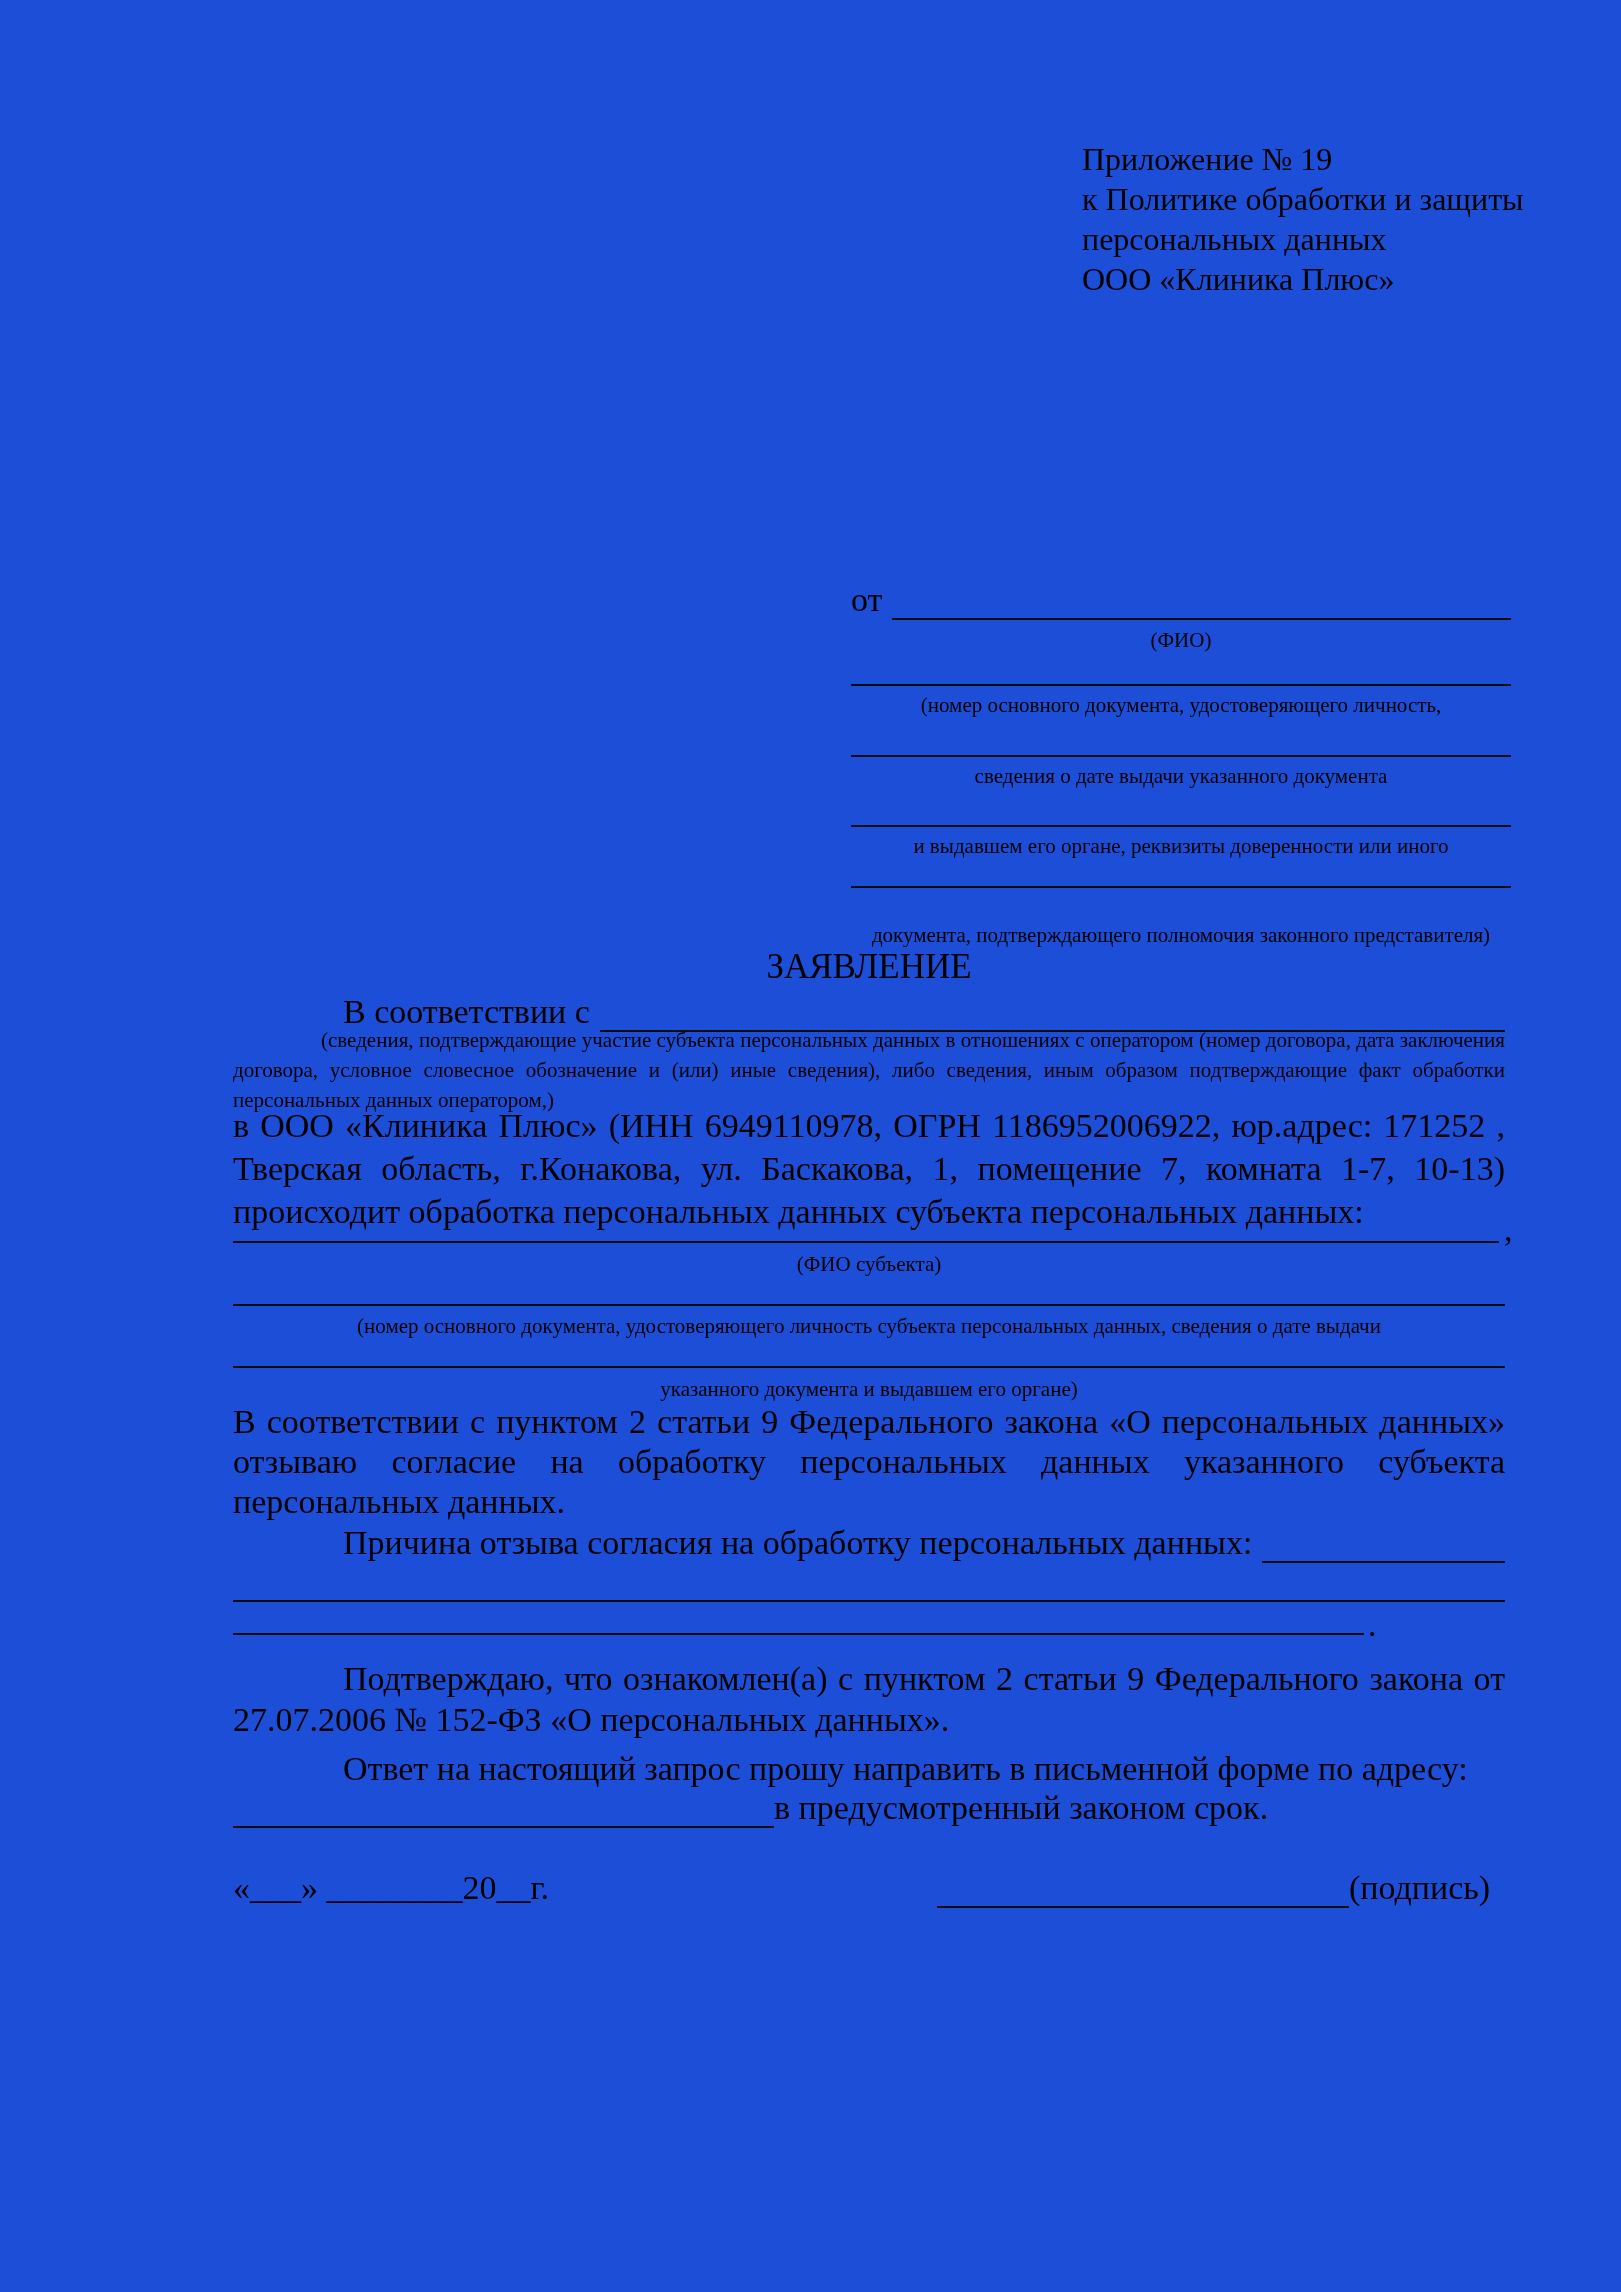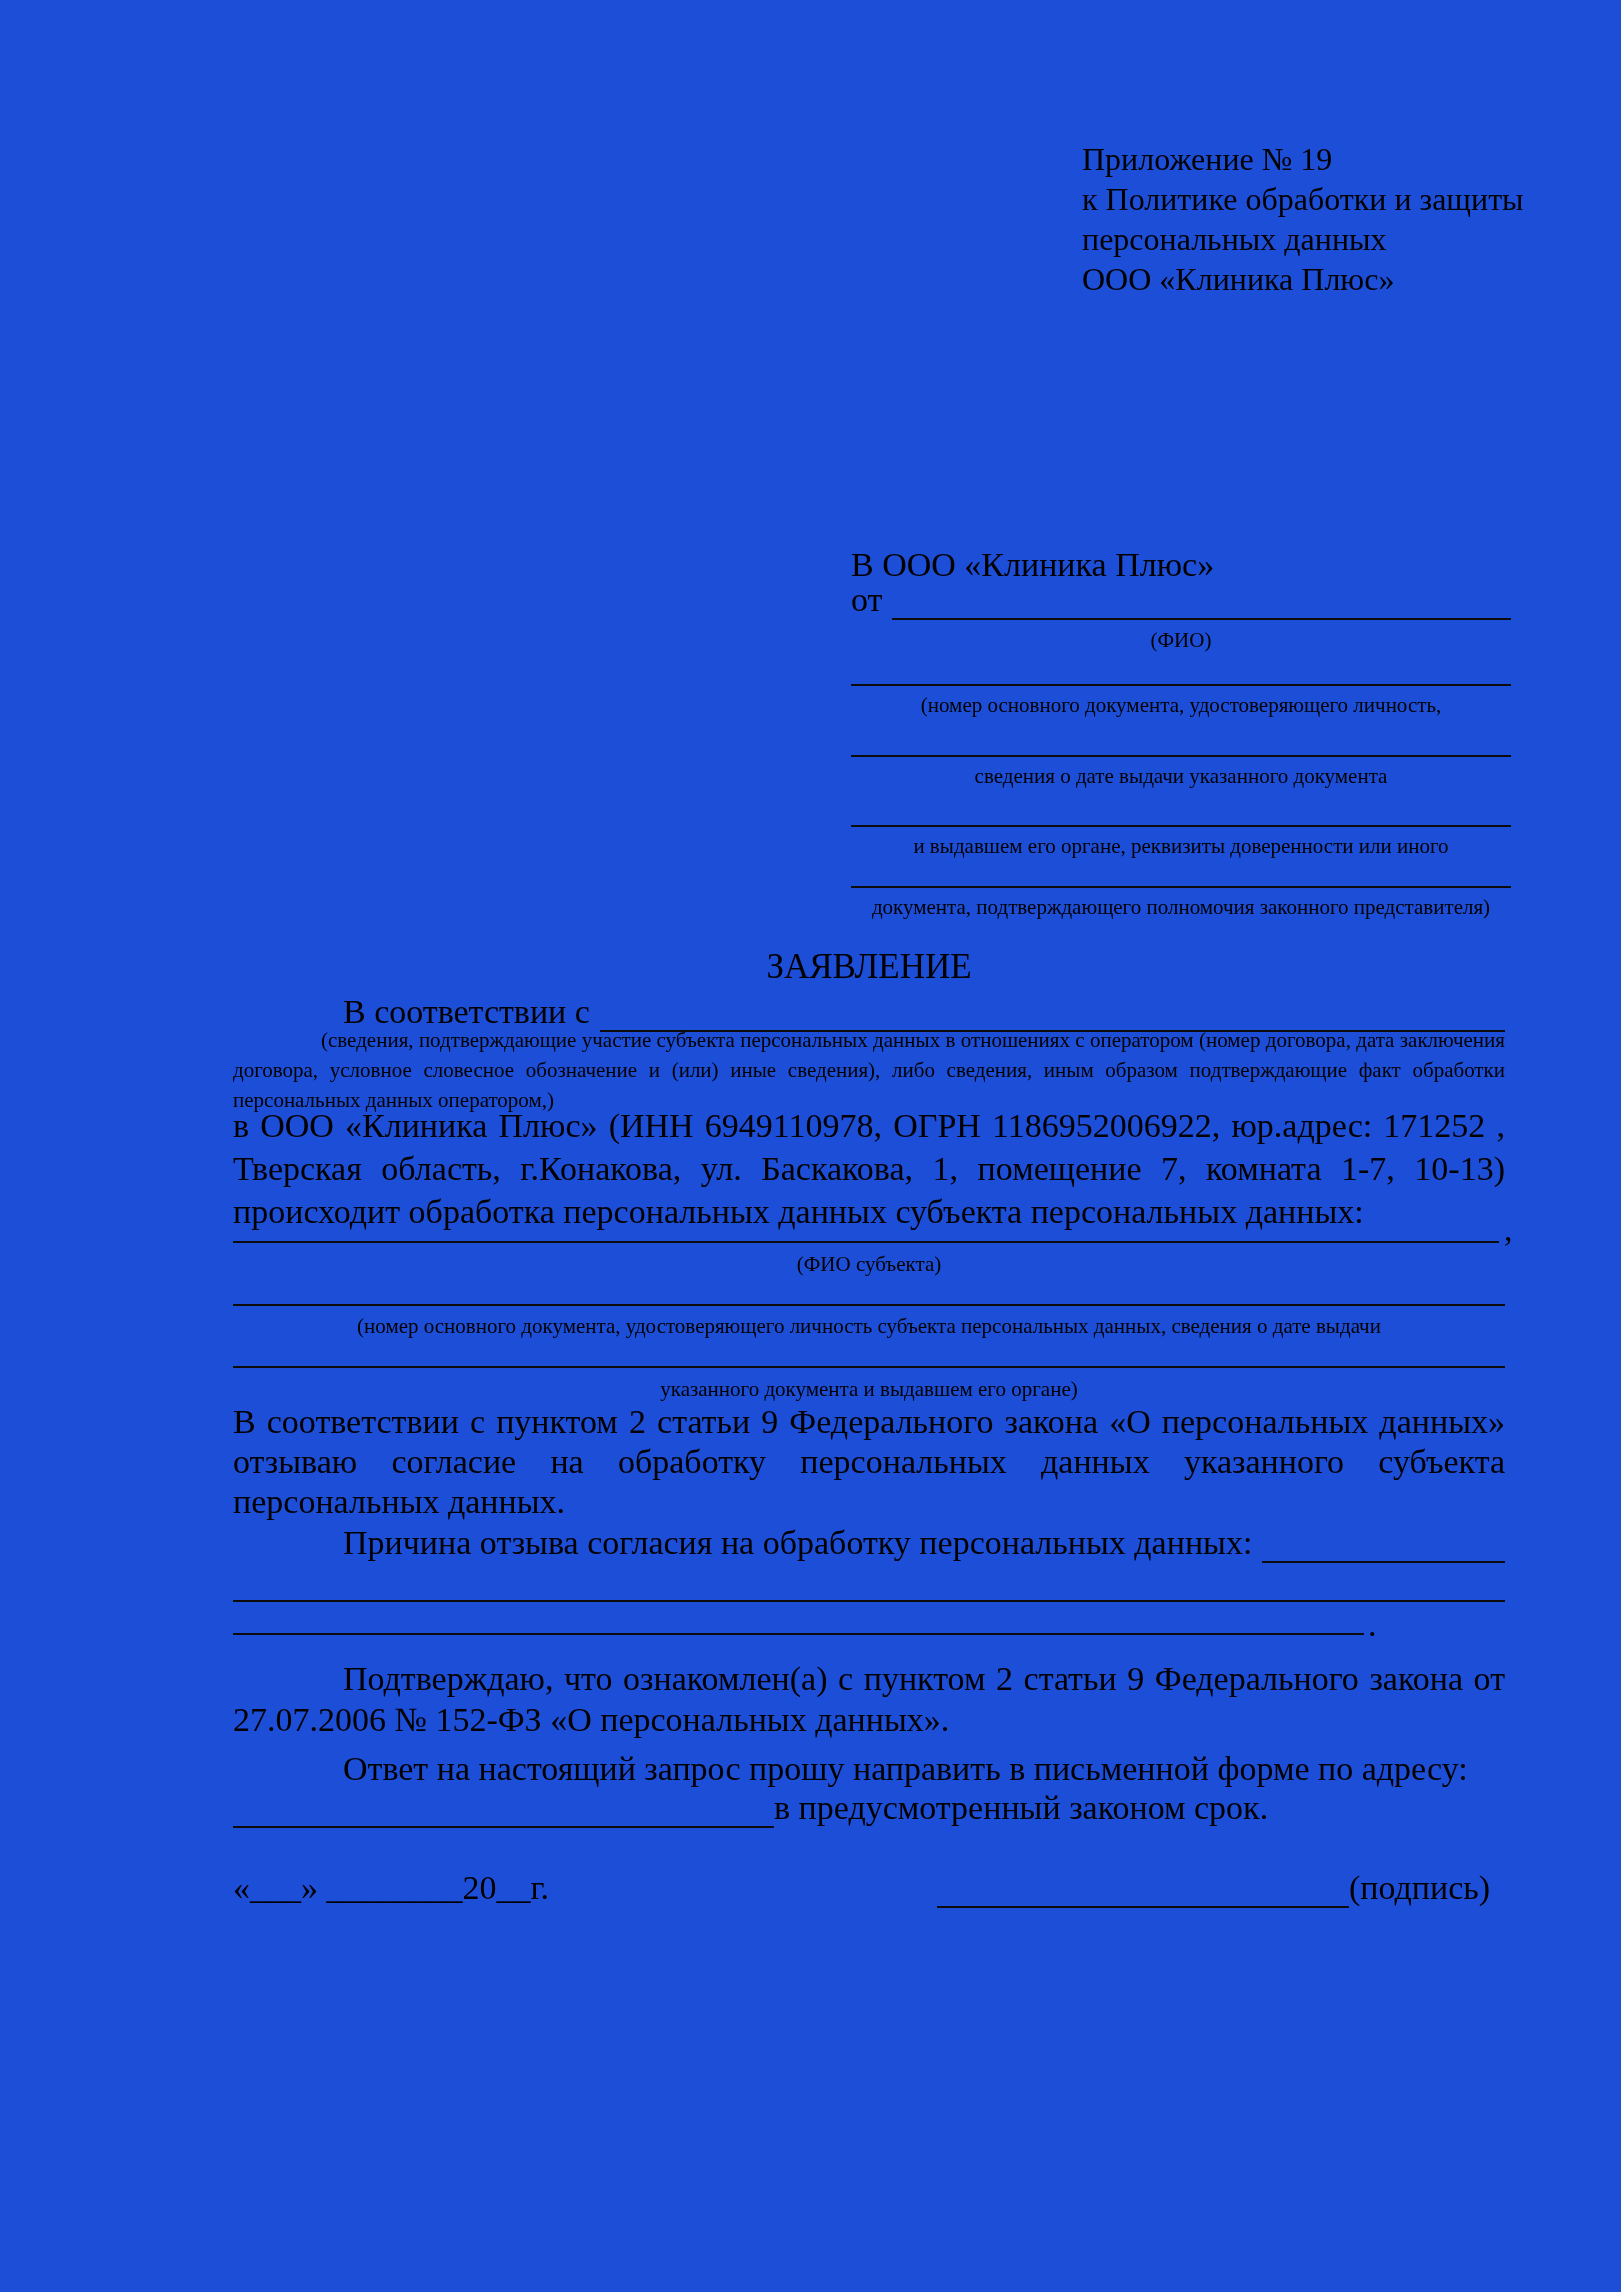--- a/index.html
+++ b/index.html
@@ -31,39 +31,38 @@
 <div class="page">
 
   <div class="abs hdr" style="left:1082px; top:139px; width:451px;">
     <div>Приложение № 19</div>
     <div>к Политике обработки и защиты</div>
     <div>персональных данных</div>
     <div>ООО «Клиника Плюс»</div>
   </div>
 
 
-  <div class="abs body-text" style="left:851px; top:545px; width:660px;">В ООО «Клиника Плюс»</div>
 
   <div class="abs body-text flexrow" style="left:851px; top:580px; width:660px;">
     <span>от</span>
     <span class="fill"></span>
   </div>
   <div class="abs cap" style="left:851px; top:627px; width:660px;">(ФИО)</div>
 
   <div class="rule" style="left:851px; top:684px; width:660px;"></div>
   <div class="abs cap" style="left:851px; top:692px; width:660px;">(номер основного документа, удостоверяющего личность,</div>
 
   <div class="rule" style="left:851px; top:755px; width:660px;"></div>
   <div class="abs cap" style="left:851px; top:763px; width:660px;">сведения о дате выдачи указанного документа</div>
 
   <div class="rule" style="left:851px; top:825px; width:660px;"></div>
   <div class="abs cap" style="left:851px; top:833px; width:660px;">и выдавшем его органе, реквизиты доверенности или иного</div>
 
   <div class="rule" style="left:851px; top:886px; width:660px;"></div>
-  <div class="abs cap" style="left:838px; top:894px; width:686px;">документа, подтверждающего полномочия законного представителя)</div>
+  <div class="abs cap" style="left:838px; top:922px; width:686px;">документа, подтверждающего полномочия законного представителя)</div>
 
   <div class="abs heading" style="left:233px; top:947px; width:1272px;">ЗАЯВЛЕНИЕ</div>
 
   <div class="abs body-text flexrow" style="left:233px; top:992px; width:1272px; padding-left:110px; box-sizing:border-box;">
     <span>В соответствии с</span>
     <span class="fill"></span>
   </div>
 
   <p class="abs cap just" style="left:233px; top:1025px; width:1272px; line-height:30px; text-align:justify; text-indent:88px;">(сведения, подтверждающие участие субъекта персональных данных в отношениях с оператором (номер договора, дата заключения договора, условное словесное обозначение и (или) иные сведения), либо сведения, иным образом подтверждающие факт обработки персональных данных оператором,)</p>
 

